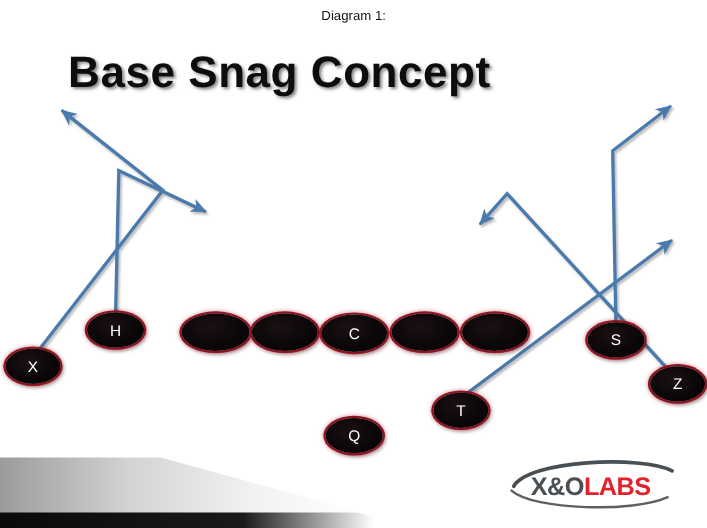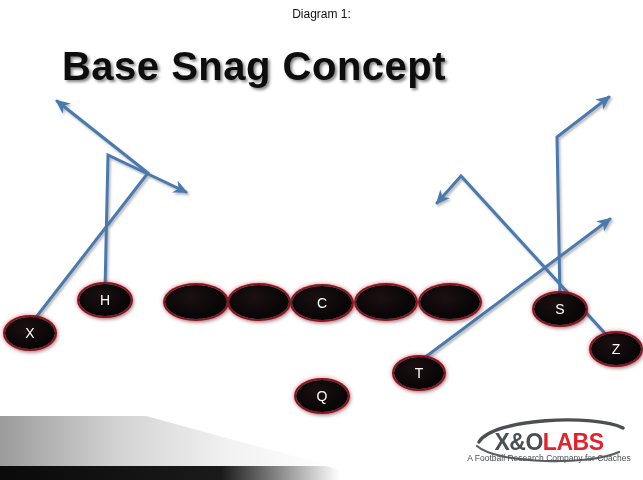--- a/index.html
+++ b/index.html
@@ -80,21 +80,21 @@
     left: 0;
     bottom: 0;
     width: 340px;
     height: 72px;
     z-index: 2;
   }
 
   
   #logo {
     position: absolute;
-    right: 8px;
+    right: 20px;
     bottom: 10px;
     width: 172px;
     height: 58px;
     z-index: 6;
   }
   #logo-wordmark {
     position: absolute;
     left: 0;
     top: 17px;
     width: 172px;
@@ -207,16 +207,15 @@
   </div>
 
   <div id="logo">
     <svg id="logo-swoosh" viewBox="0 0 172 58">
       <path d="M 16 30 C 30 6 132 2 160 16" fill="none" stroke="#4a4f54" stroke-width="3.4" stroke-linecap="round"></path>
       <path d="M 14 34 C 34 52 126 54 156 40" fill="none" stroke="#4a4f54" stroke-width="2.2" stroke-linecap="round" opacity="0.9"></path>
     </svg>
     <div id="logo-wordmark">
       <span id="logo-xo">X&amp;O</span><span id="logo-labs">LABS</span>
     </div>
-    <div id="logo-tagline">A Football Research Company for Coaches</div>
   </div>
 
 </div>
 
 </body></html>

